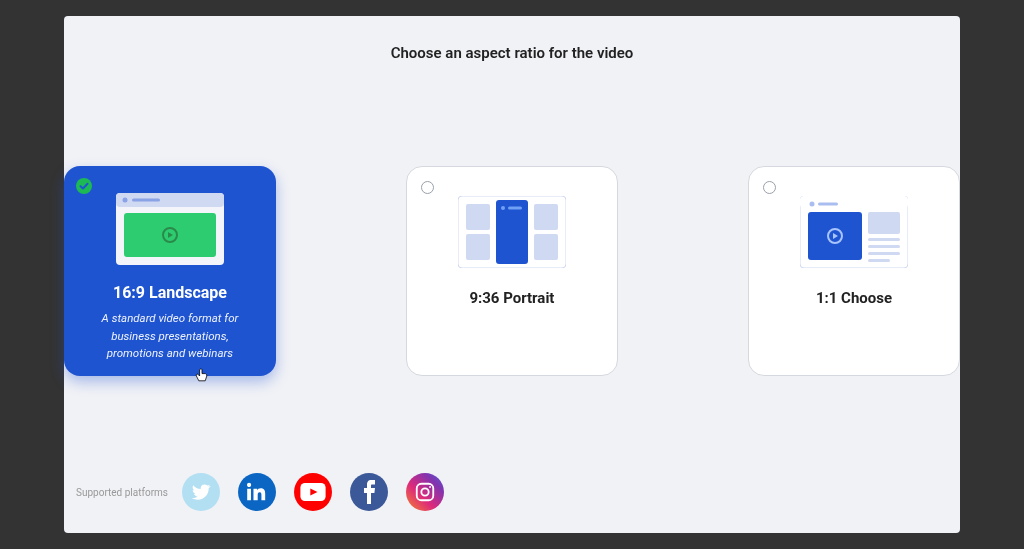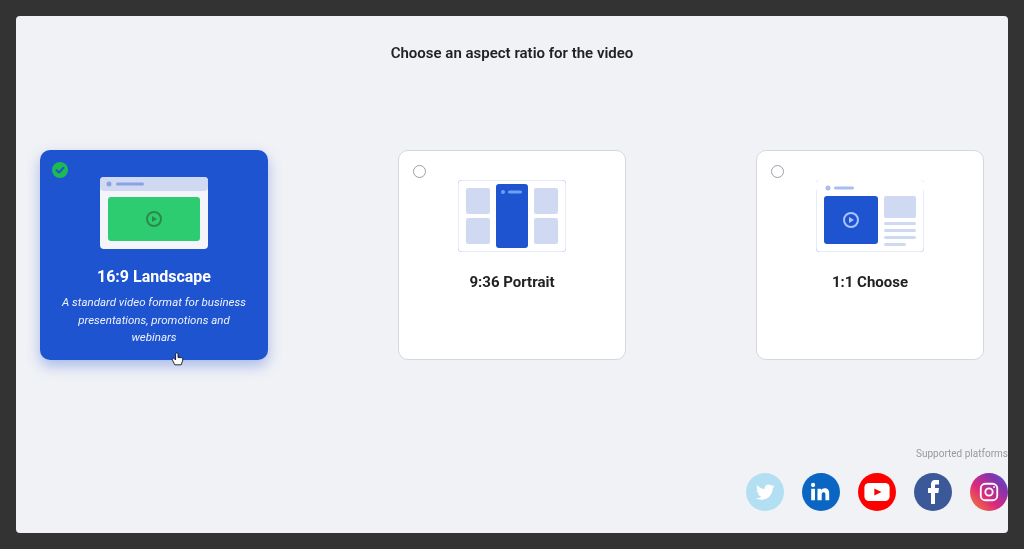--- a/index.html
+++ b/index.html
@@ -5,21 +5,21 @@
   * { box-sizing: border-box; margin: 0; padding: 0; }
   html, body { width: 1024px; height: 549px; overflow: hidden; }
   body {
     background: #333333;
     font-family: -apple-system, BlinkMacSystemFont, "Segoe UI", Roboto, "Helvetica Neue", Arial, sans-serif;
     display: flex;
     align-items: center;
     justify-content: center;
   }
   .panel {
-    width: 992px;
+    width: 896px;
     height: 517px;
     background: #f1f2f6;
     border-radius: 4px;
     position: relative;
     padding-top: 28px;
   }
   .title {
     text-align: center;
     font-size: 15px;
     font-weight: 600;
@@ -29,27 +29,28 @@
     display: flex;
     justify-content: center;
     gap: 130px;
     margin-top: 88px;
   }
   .card {
     width: 228px;
     height: 210px;
     background: #ffffff;
     border: 1px solid #d5d8de;
-    border-radius: 10px;
+    border-radius: 16px;
     position: relative;
     padding: 20px 16px 14px 16px;
     display: flex;
     flex-direction: column;
     align-items: center;
     cursor: pointer;
+    margin-top: 16px;
   }
   .card.selected {
     background: #1f54d1;
     border: none;
     box-shadow: 0 6px 14px rgba(31,84,209,0.35);
   }
   .card .radio {
     position: absolute;
     top: 14px;
     left: 14px;
@@ -89,25 +90,24 @@
     line-height: 1.5;
     color: #555;
     text-align: center;
     padding: 0 4px;
     font-style: italic;
   }
   .card.selected .card-desc { color: rgba(255,255,255,0.92); }
   .supported {
     position: absolute;
     bottom: 22px;
-    left: 4px;
+    left: 12px;
     right: 0;
     display: flex;
-    flex-direction: column;
-    align-items: flex-end;
+    align-items: center;
     gap: 14px;
   }
   .supported-label {
     font-size: 10px;
     color: #999;
   }
   .social {
     display: flex;
     gap: 18px;
   }

